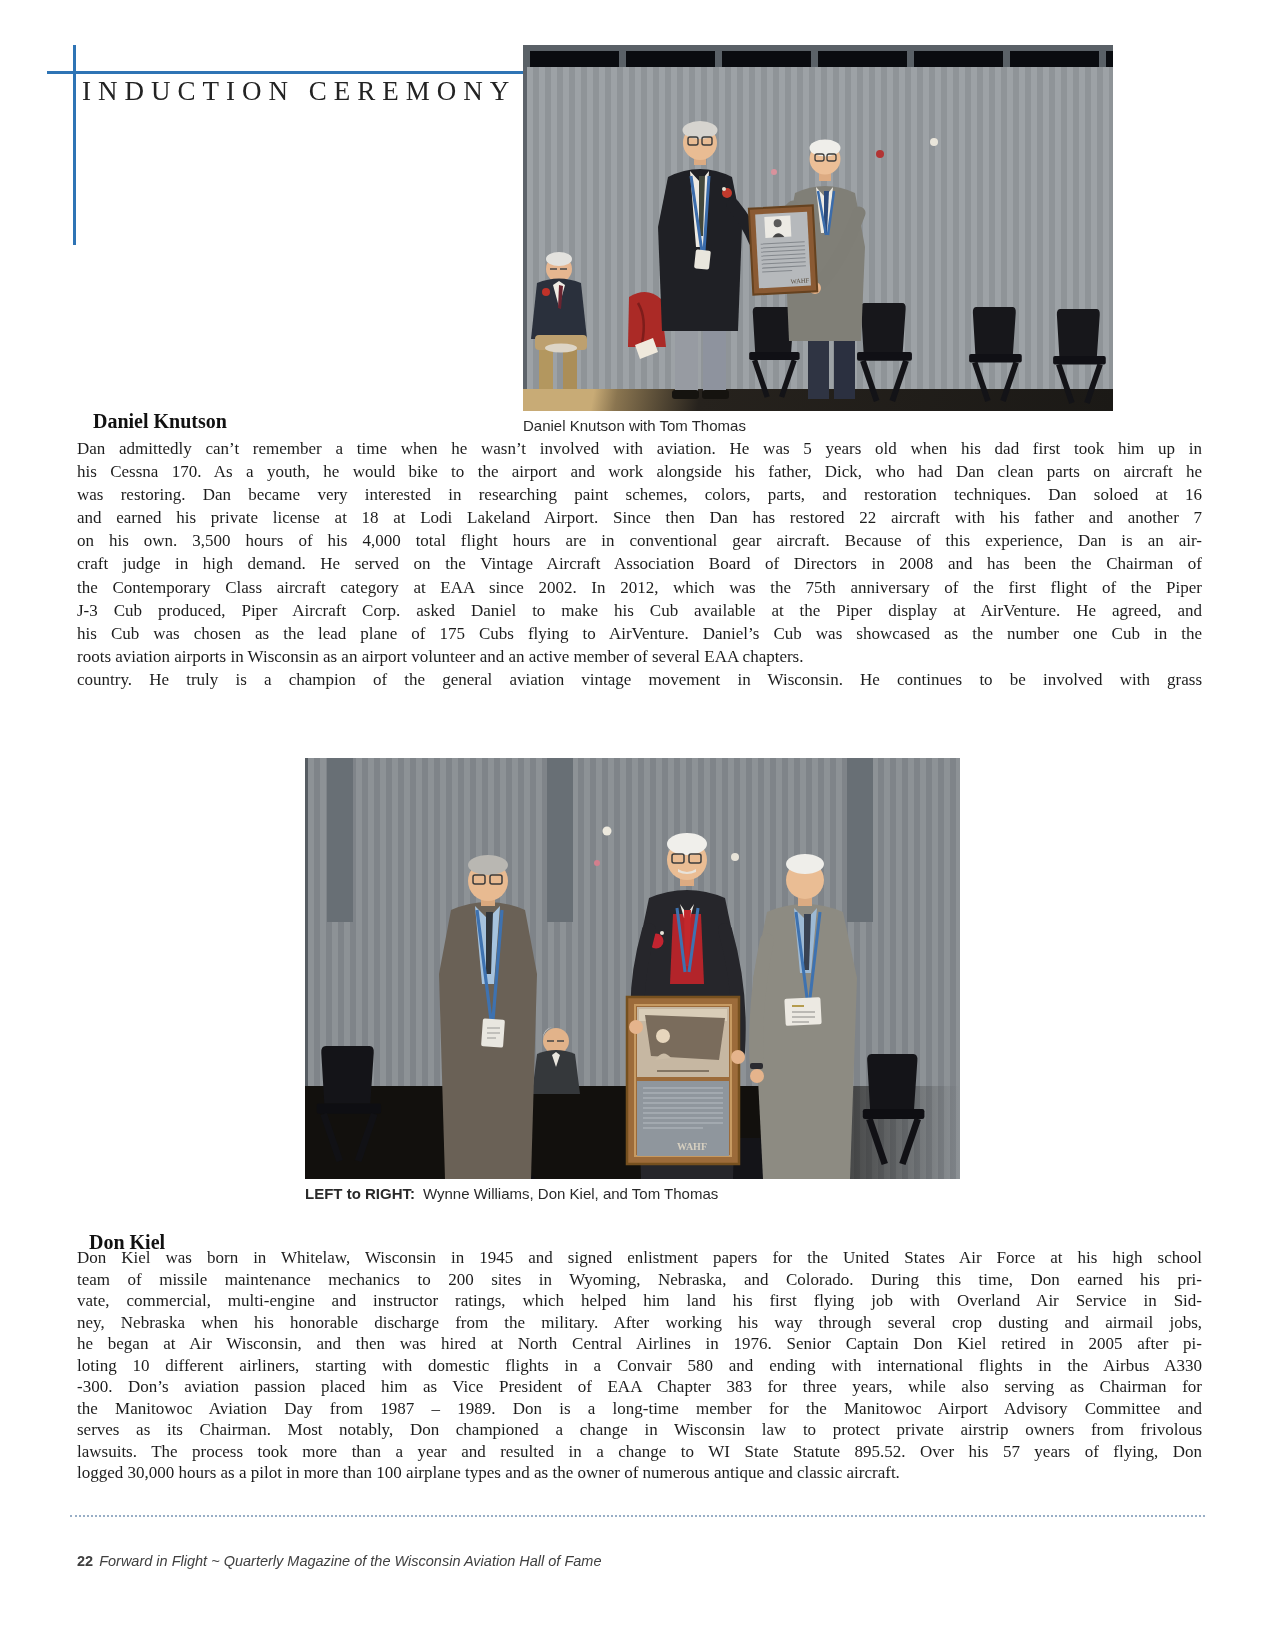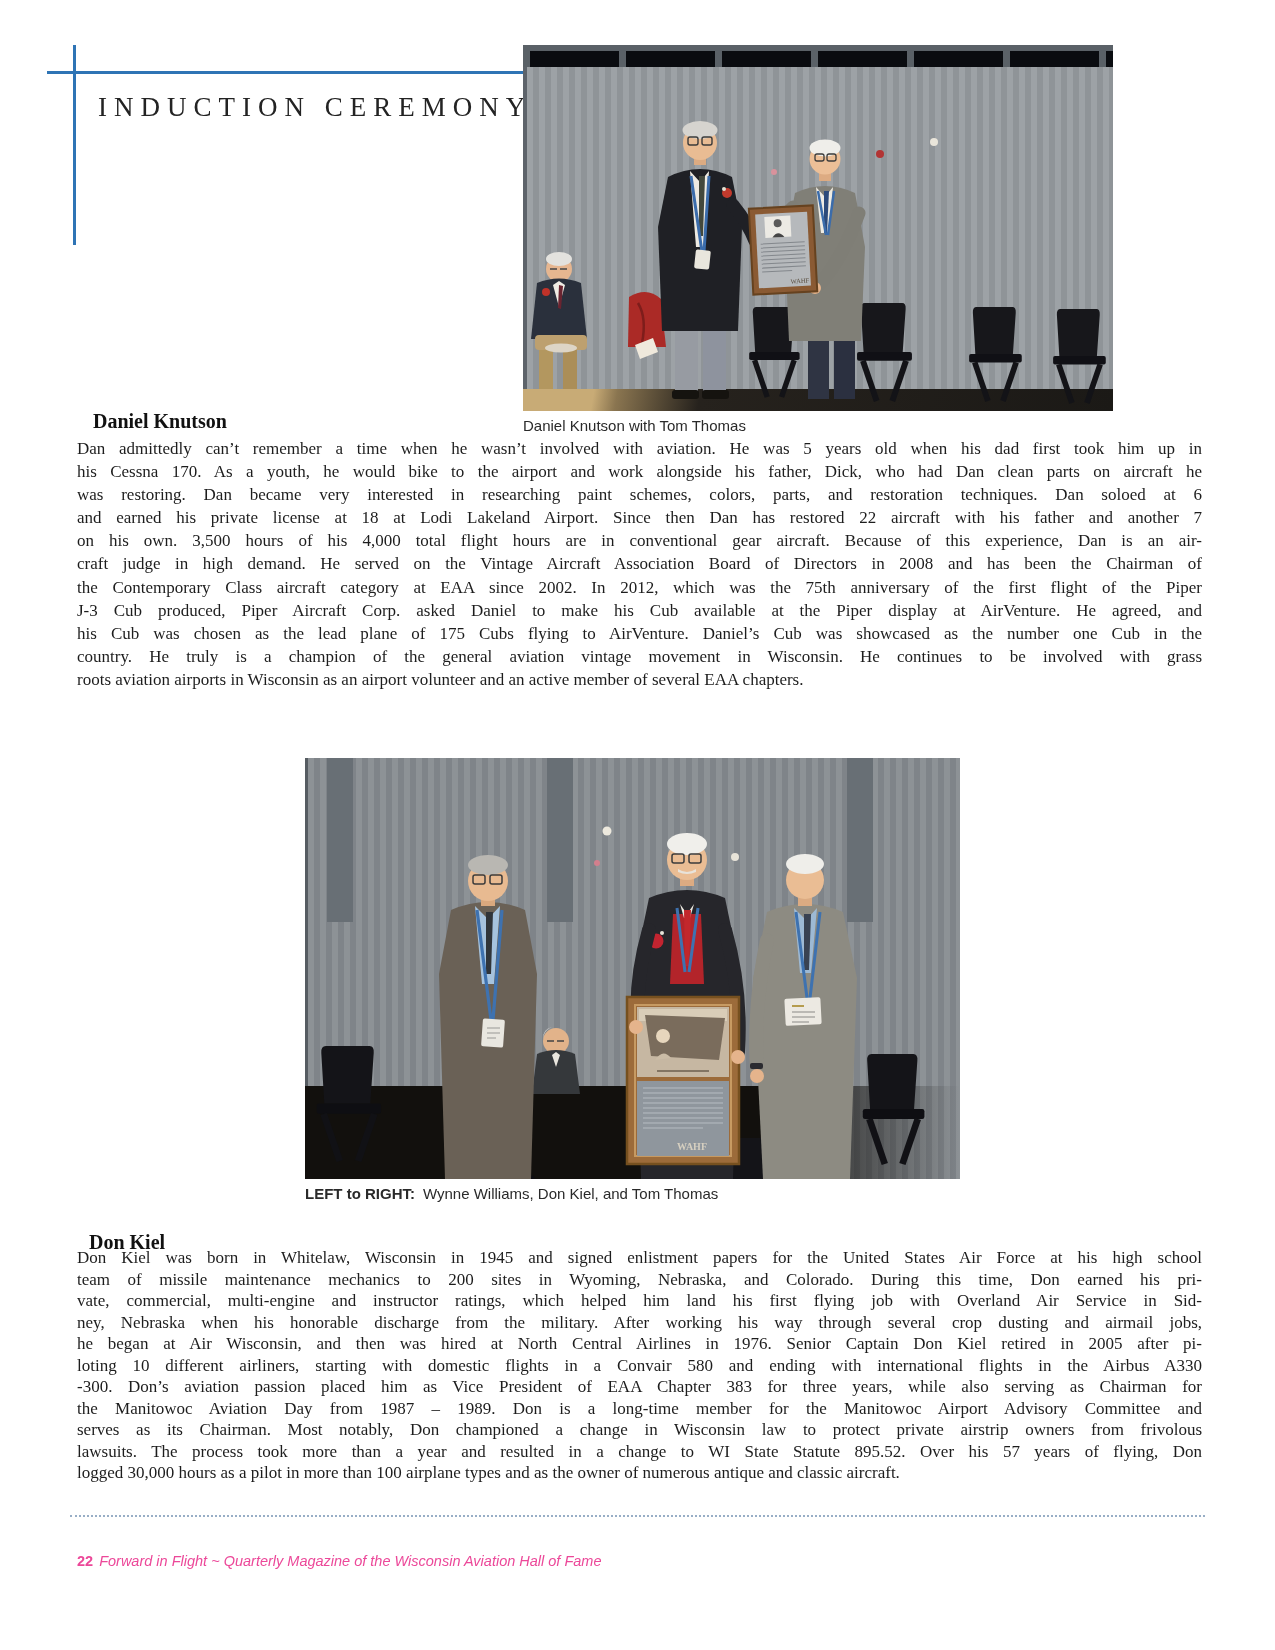--- a/index.html
+++ b/index.html
@@ -52,32 +52,32 @@
   .p2-wall{top:44.5%;height:55.5%;background-image:
      linear-gradient(rgba(20,18,16,0) 50%,rgba(20,18,16,.35)),
      repeating-linear-gradient(90deg,#989da1 0 6px,#868b8f 6px 12px);}
   .p2-dark{left:0;top:78%;width:24%;height:22%;background:linear-gradient(90deg,#12100d 70%,rgba(18,16,13,0));}
   .p2-band{left:92%;top:0;width:8%;height:100%;border-left:3px solid #565c62;background:
      repeating-linear-gradient(90deg,#8d9296 0 6px,#7f8489 6px 12px);}
 
   
   .dotline{position:absolute;left:70px;top:1515px;width:1135px;height:0;border-top:2px dotted #98aec6;}
   .footer{position:absolute;left:77px;top:1553px;font-family:"Liberation Sans",sans-serif;
-          font-size:14.5px;color:#ec4899;white-space:nowrap;}
+          font-size:14.5px;color:#404040;white-space:nowrap;}
   .footer .pg{font-weight:bold;margin-right:6px;font-style:normal;}
   .footer .mag{font-style:italic;}
 </style>
 </head>
 <body>
 
 <div id="page">
 
   <div class="rule-v"></div>
   <div class="rule-h"></div>
-  <h1 class="masthead" style="margin:16px;font-weight:normal">INDUCTION CEREMONY</h1>
+  <h1 class="masthead" style="margin:0;font-weight:normal">INDUCTION CEREMONY</h1>
 
   <figure id="photo1" class="photo" style="margin:0">
     <div class="layer p1-win"></div>
     <div class="layer p1-beam"></div>
     <div class="layer p1-wall"></div>
     <div class="layer p1-band"></div>
     <div class="layer p1-floor"></div>
     <svg viewBox="0 0 590 366" preserveAspectRatio="none">
       <defs>
         <g id="fchair1">
@@ -171,29 +171,29 @@
     </svg>
   </figure>
   <figcaption class="caption" style="left:523px;top:417px;width:460px">
     <span>Daniel Knutson with Tom Thomas</span>
   </figcaption>
 
   <h2 class="sec-head" style="top:394px;margin:16px">Daniel Knutson</h2>
   <div id="body1" class="body-col" style="top:437px">
       <div class="jline">Dan admittedly can’t remember a time when he wasn’t involved with aviation. He was 5 years old when his dad first took him up in</div>
       <div class="jline">his Cessna 170. As a youth, he would bike to the airport and work alongside his father, Dick, who had Dan clean parts on aircraft he</div>
-      <div class="jline">was restoring. Dan became very interested in researching paint schemes, colors, parts, and restoration techniques. Dan soloed at 6</div>
+      <div class="jline">was restoring. Dan became very interested in researching paint schemes, colors, parts, and restoration techniques. Dan soloed at 16</div>
       <div class="jline">and earned his private license at 18 at Lodi Lakeland Airport. Since then Dan has restored 22 aircraft with his father and another 7</div>
       <div class="jline">on his own. 3,500 hours of his 4,000 total flight hours are in conventional gear aircraft. Because of this experience, Dan is an air-</div>
       <div class="jline">craft judge in high demand. He served on the Vintage Aircraft Association Board of Directors in 2008 and has been the Chairman of</div>
       <div class="jline">the Contemporary Class aircraft category at EAA since 2002. In 2012, which was the 75th anniversary of the first flight of the Piper</div>
       <div class="jline">J-3 Cub produced, Piper Aircraft Corp. asked Daniel to make his Cub available at the Piper display at AirVenture. He agreed, and</div>
       <div class="jline">his Cub was chosen as the lead plane of 175 Cubs flying to AirVenture. Daniel’s Cub was showcased as the number one Cub in the</div>
+      <div class="jline jlast">roots aviation airports in Wisconsin as an airport volunteer and an active member of several EAA chapters.</div>
       <div class="jline">country. He truly is a champion of the general aviation vintage movement in Wisconsin. He continues to be involved with grass</div>
-      <div class="jline jlast">roots aviation airports in Wisconsin as an airport volunteer and an active member of several EAA chapters.</div>
     </div>
 
   <figure id="photo2" class="photo" style="margin:0">
     <div class="layer p2-win"></div>
     <div class="layer p2-hband"></div>
     <div class="layer p2-wall"></div>
     <div class="layer p2-band"></div>
     <div class="layer p2-dark"></div>
     <svg viewBox="0 0 655 421" preserveAspectRatio="none">
       <defs>

